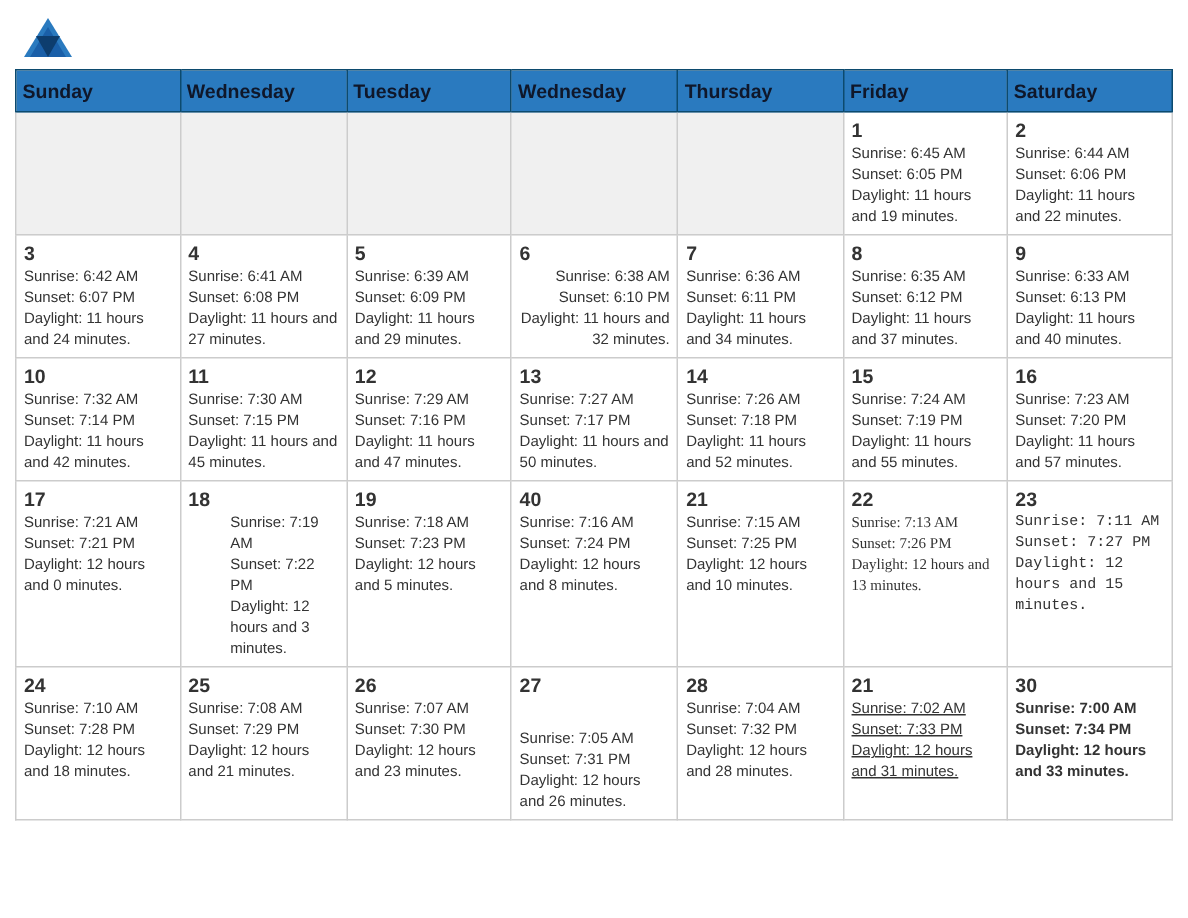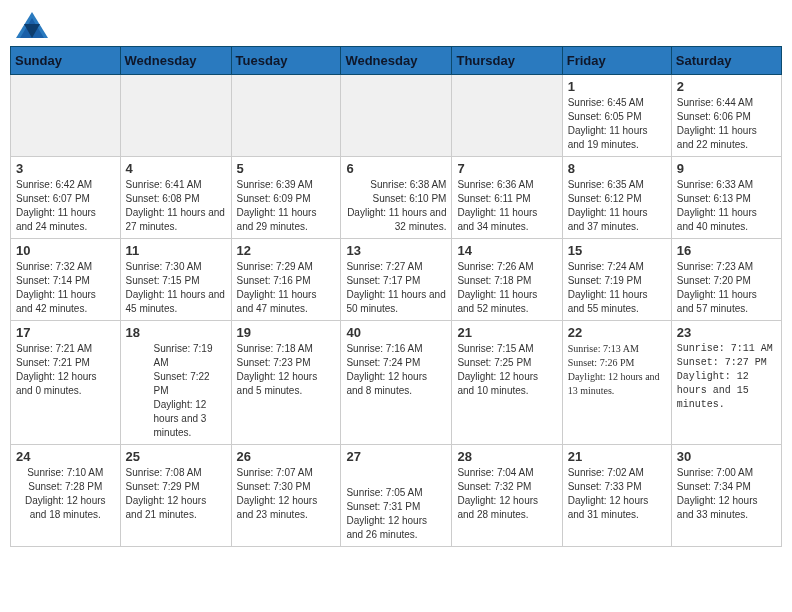--- a/index.html
+++ b/index.html
@@ -267,21 +267,21 @@
         <td>
           <span class="day-number">23</span>
           <div class="day-info" style="white-space: pre-line; font-family: Liberation Mono, monospace;">Sunrise: 7:11 AM
 Sunset: 7:27 PM
 Daylight: 12 hours and 15 minutes.</div>
         </td>
       </tr>
       <tr>
         <td>
           <span class="day-number">24</span>
-          <div class="day-info" style="white-space: pre-line; text-align: center;">Sunrise: 7:10 AM
+          <div class="day-info" style="white-space: pre-line;">Sunrise: 7:10 AM
 Sunset: 7:28 PM
 Daylight: 12 hours and 18 minutes.</div>
         </td>
         <td>
           <span class="day-number">25</span>
           <div class="day-info" style="white-space: pre-line;">Sunrise: 7:08 AM
 Sunset: 7:29 PM
 Daylight: 12 hours and 21 minutes.</div>
         </td>
         <td>
@@ -297,25 +297,25 @@
 Daylight: 12 hours and 26 minutes.</div>
         </td>
         <td>
           <span class="day-number">28</span>
           <div class="day-info" style="white-space: pre-line;">Sunrise: 7:04 AM
 Sunset: 7:32 PM
 Daylight: 12 hours and 28 minutes.</div>
         </td>
         <td>
           <span class="day-number">21</span>
-          <div class="day-info" style="white-space: pre-line;">Sunrise: 7:02 AM
+          <div class="day-info" style="white-space: pre-line; text-decoration: underline;">Sunrise: 7:02 AM
 Sunset: 7:33 PM
 Daylight: 12 hours and 31 minutes.</div>
         </td>
         <td>
           <span class="day-number">30</span>
-          <div class="day-info" style="white-space: pre-line;">Sunrise: 7:00 AM
+          <div class="day-info" style="white-space: pre-line; font-weight: bold;">Sunrise: 7:00 AM
 Sunset: 7:34 PM
 Daylight: 12 hours and 33 minutes.</div>
         </td>
       </tr>
     </tbody>
 </table>
 
 </body></html>

